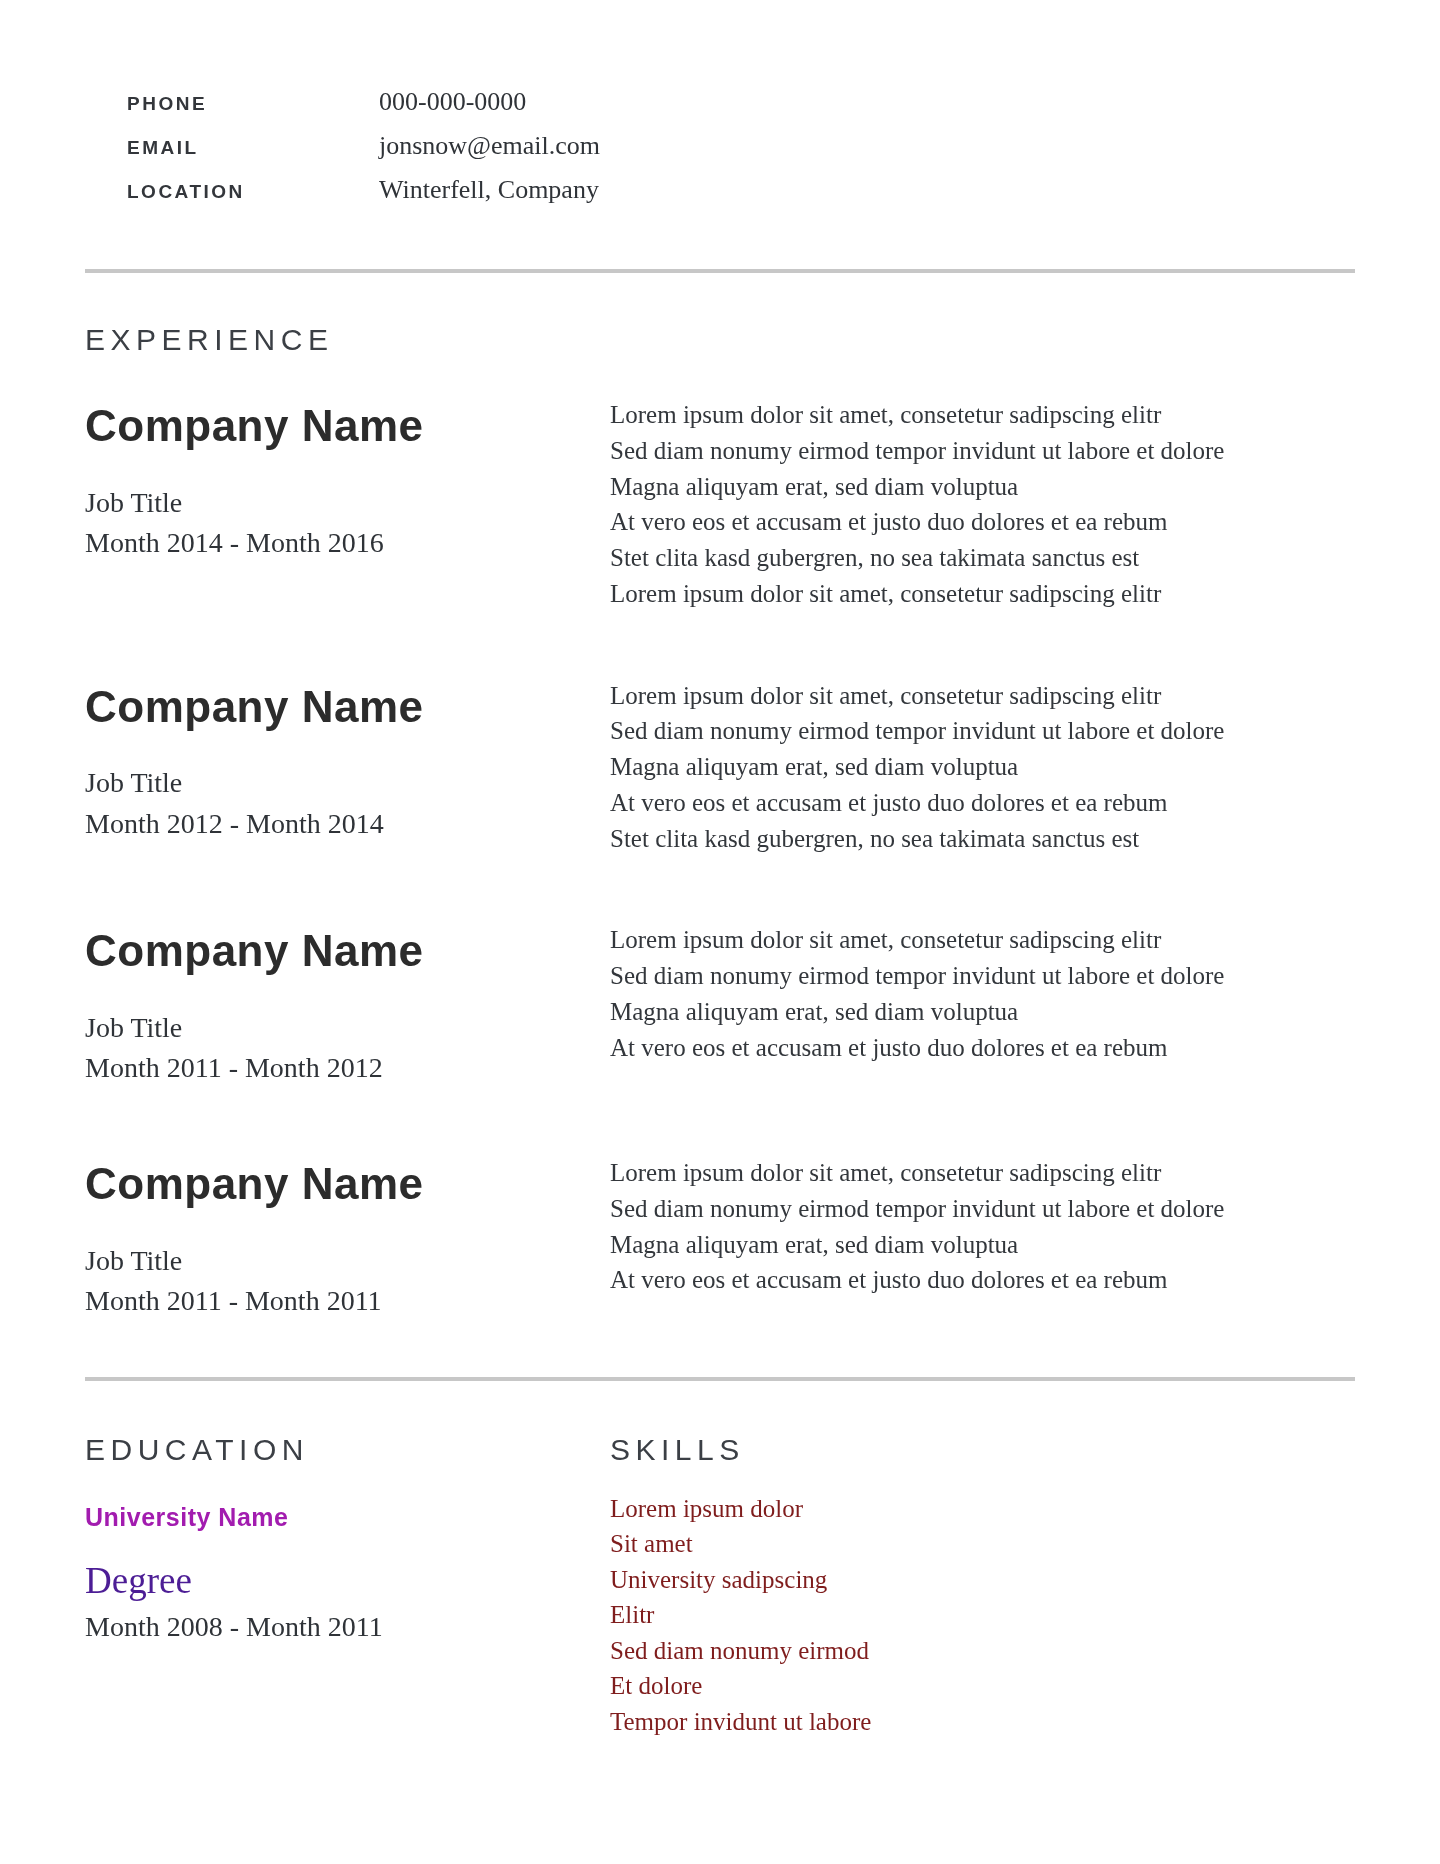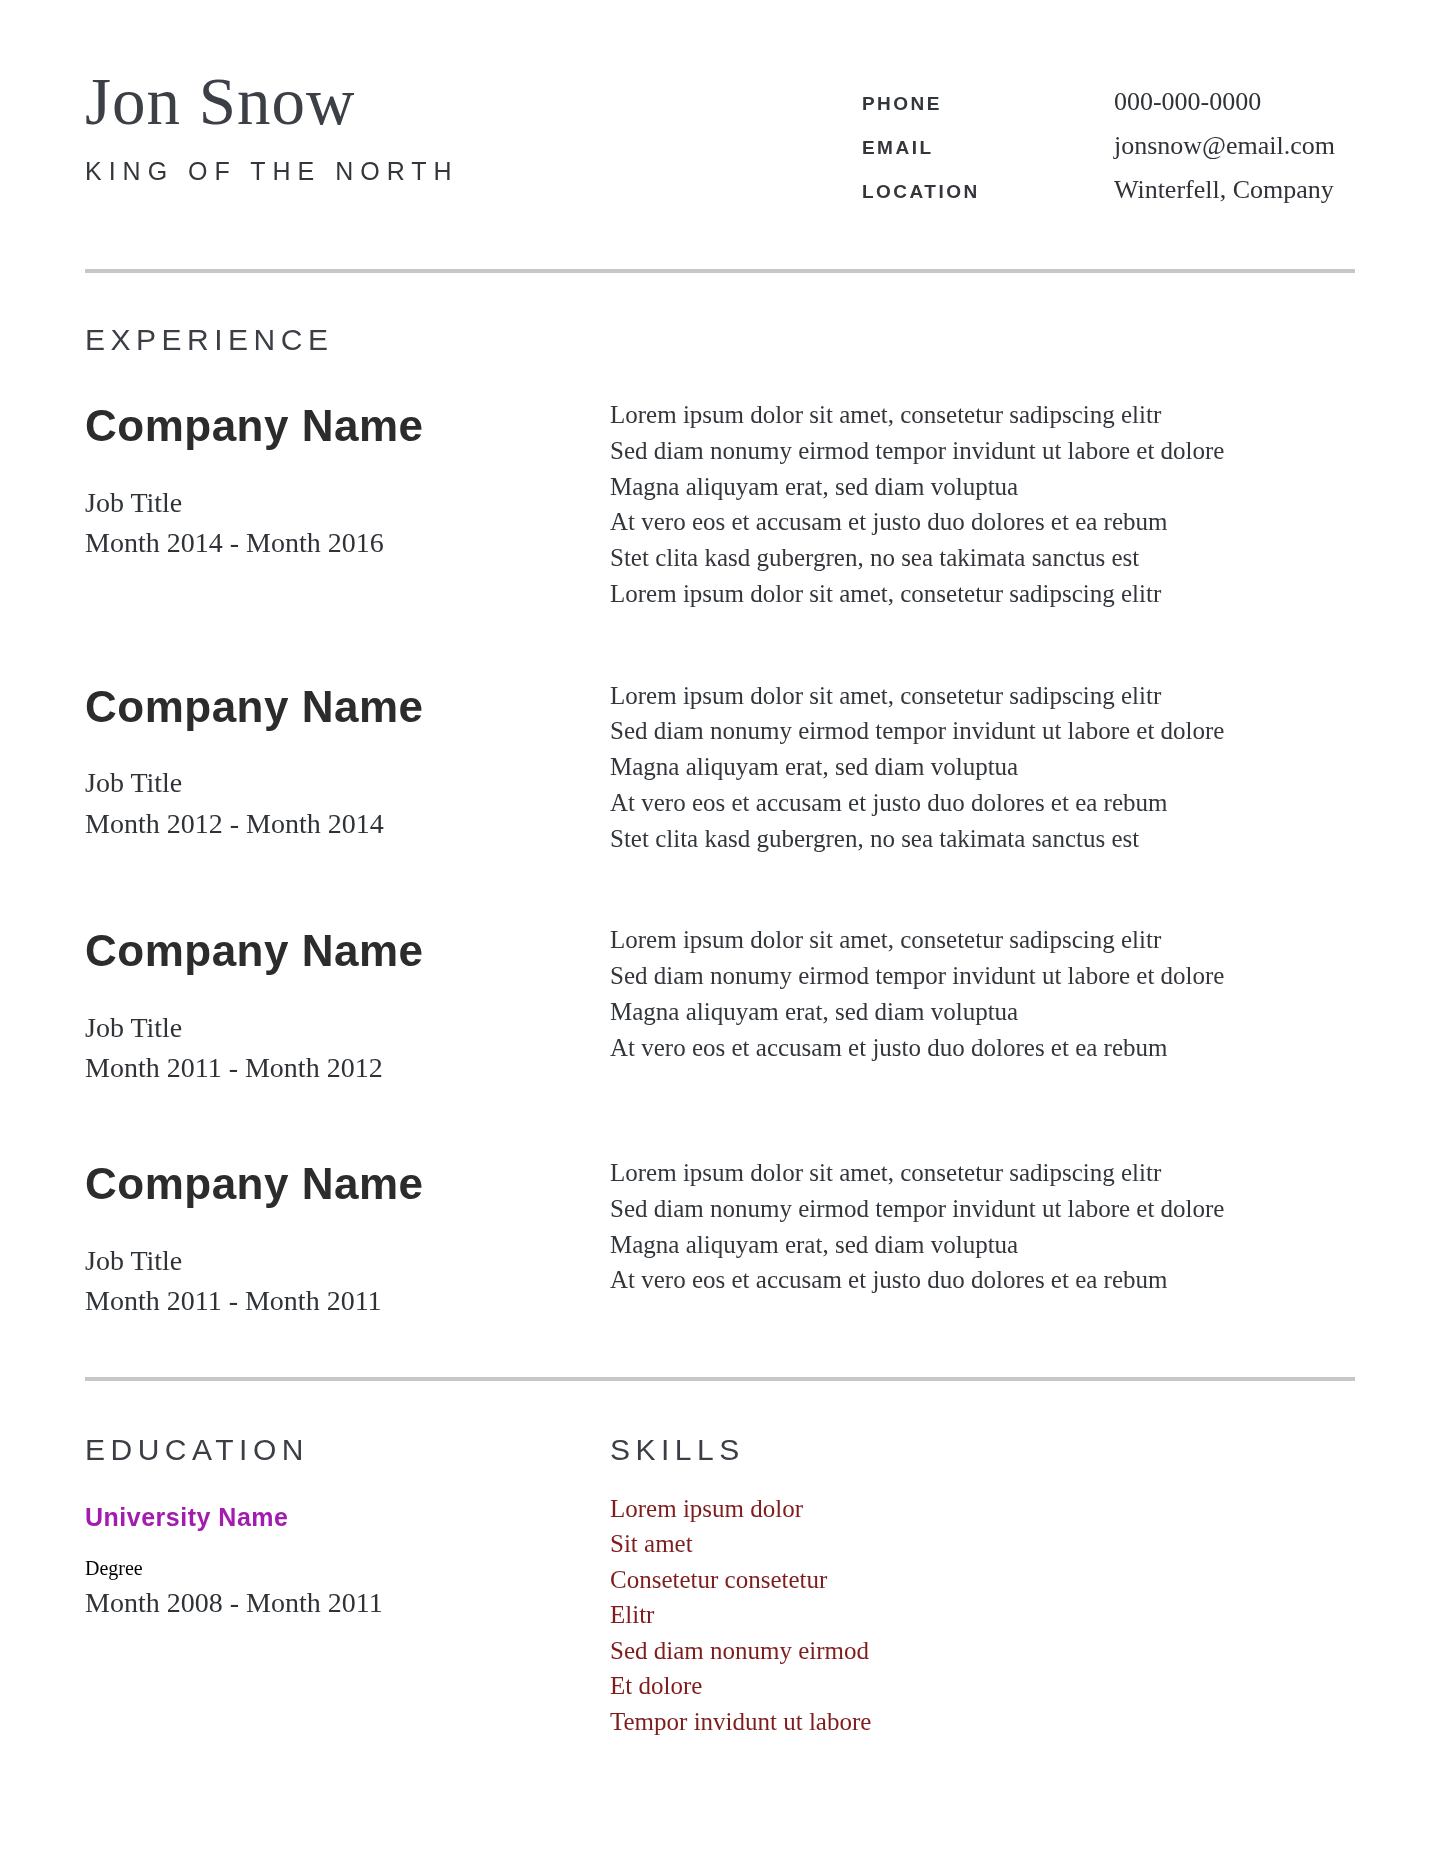--- a/index.html
+++ b/index.html
@@ -132,23 +132,23 @@
     font-family: "Liberation Sans", sans-serif;
     font-weight: bold;
     font-size: 25px;
     line-height: 1.15;
     color: #a21caf;
     letter-spacing: 0.5px;
   }
   .degree {
     margin-top: 22px;
     font-family: "Liberation Serif", serif;
-    font-size: 20px;
-    line-height: 1.45;
-    color: #000000;
+    font-size: 37px;
+    line-height: 1.45;
+    color: #4c1d95;
   }
   .edu-dates {
     font-family: "Liberation Serif", serif;
     font-size: 28px;
     line-height: 1.45;
     color: #2f3338;
   }
   .skills-list { margin-top: 24px; }
   .skill-line {
     font-family: "Liberation Serif", serif;
@@ -156,24 +156,20 @@
     line-height: 1.42;
     color: #7f1d1d;
   }
 </style>
 </head>
 <body>
 
 <div class="page">
 
   <div class="header">
-    <div class="name-block">
-      <div class="name">Jon Snow</div>
-      <div class="subtitle">KING OF THE NORTH</div>
-    </div>
     <div class="contact-block">
       <div class="contact-row">
         <div class="contact-label">PHONE</div>
         <div class="contact-value">000-000-0000</div>
       </div>
       <div class="contact-row">
         <div class="contact-label">EMAIL</div>
         <div class="contact-value">jonsnow@email.com</div>
       </div>
       <div class="contact-row">
@@ -253,21 +249,21 @@
       <div class="section-heading">EDUCATION</div>
       <div class="university-name">University Name</div>
       <div class="degree">Degree</div>
       <div class="edu-dates">Month 2008 - Month 2011</div>
     </div>
     <div class="bottom-right">
       <div class="section-heading">SKILLS</div>
       <div class="skills-list">
         <div class="skill-line">Lorem ipsum dolor</div>
         <div class="skill-line">Sit amet</div>
-        <div class="skill-line">Consetetur consetetur</div>
+        <div class="skill-line">University sadipscing</div>
         <div class="skill-line">Elitr</div>
         <div class="skill-line">Sed diam nonumy eirmod</div>
         <div class="skill-line">Et dolore</div>
         <div class="skill-line">Tempor invidunt ut labore</div>
       </div>
     </div>
   </div>
 
 </div>
 

